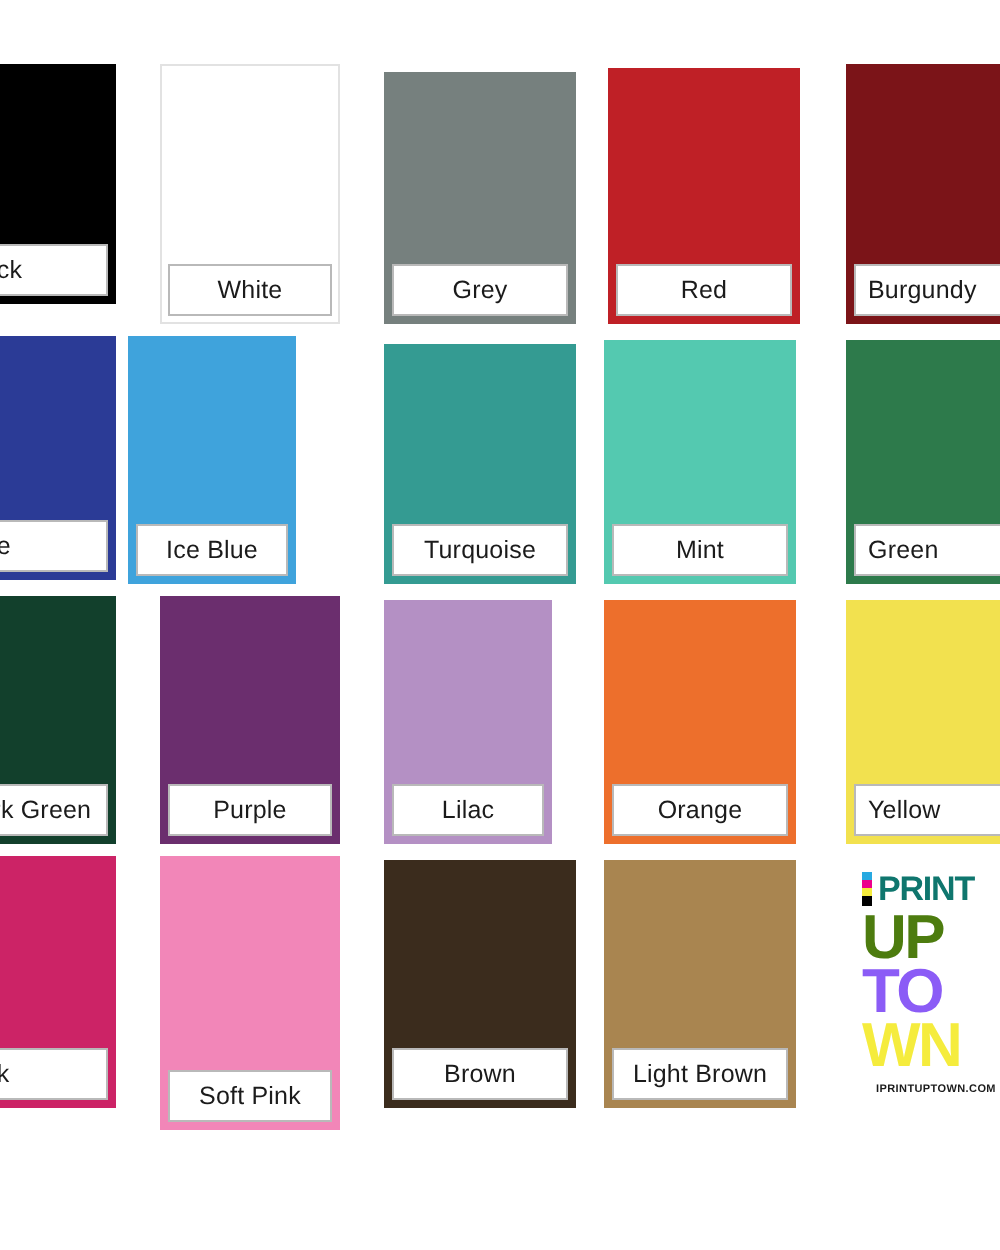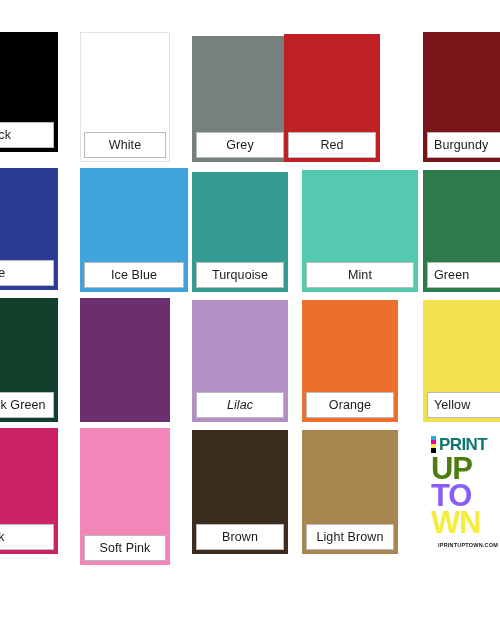--- a/index.html
+++ b/index.html
@@ -127,56 +127,57 @@
       <div class="swatch-label" style="justify-content: flex-start; padding-left: 2px; left: -1px;">Black</div>
     </div>
     <div class="swatch is-white" style="left: 80px; top: 32px; width: 90px; height: 130px;">
       <div class="swatch-fill" style="background: rgb(255, 255, 255);"></div>
       <div class="swatch-label">White</div>
     </div>
     <div class="swatch" style="left: 192px; top: 36px; width: 96px; height: 126px;">
       <div class="swatch-fill" style="background: rgb(118, 128, 126);"></div>
       <div class="swatch-label">Grey</div>
     </div>
-    <div class="swatch" style="left: 284px; top: 34px; width: 96px; height: 128px;">
+    <div class="swatch" style="left: 304px; top: 34px; width: 96px; height: 128px;">
       <div class="swatch-fill" style="background: rgb(191, 32, 38);"></div>
       <div class="swatch-label">Red</div>
     </div>
     <div class="swatch" style="left: 423px; top: 32px; width: 90px; height: 130px;">
       <div class="swatch-fill" style="background: rgb(123, 20, 24);"></div>
       <div class="swatch-label" style="justify-content: flex-start; padding-left: 6px;">Burgundy</div>
     </div>
     <div class="swatch" style="left: -22px; top: 168px; width: 80px; height: 122px;">
       <div class="swatch-fill" style="background: rgb(43, 59, 150);"></div>
       <div class="swatch-label" style="justify-content: flex-start; padding-left: 2px; left: -1px;">Blue</div>
     </div>
-    <div class="swatch" style="left: 80px; top: 168px; width: 108px; height: 124px;">
+    <div class="swatch" style="left: 64px; top: 168px; width: 84px; height: 124px;">
       <div class="swatch-fill" style="background: rgb(63, 163, 220);"></div>
       <div class="swatch-label">Ice Blue</div>
     </div>
     <div class="swatch" style="left: 192px; top: 172px; width: 96px; height: 120px;">
       <div class="swatch-fill" style="background: rgb(52, 155, 146);"></div>
       <div class="swatch-label">Turquoise</div>
     </div>
-    <div class="swatch" style="left: 302px; top: 170px; width: 116px; height: 122px;">
+    <div class="swatch" style="left: 302px; top: 170px; width: 96px; height: 122px;">
       <div class="swatch-fill" style="background: rgb(84, 201, 176);"></div>
       <div class="swatch-label">Mint</div>
     </div>
     <div class="swatch" style="left: 423px; top: 170px; width: 90px; height: 122px;">
       <div class="swatch-fill" style="background: rgb(45, 122, 75);"></div>
       <div class="swatch-label" style="justify-content: flex-start; padding-left: 6px;">Green</div>
     </div>
     <div class="swatch" style="left: -22px; top: 298px; width: 80px; height: 124px;">
       <div class="swatch-fill" style="background: rgb(18, 64, 44);"></div>
       <div class="swatch-label" style="justify-content: flex-start; padding-left: 2px; left: -1px;">Dark Green</div>
     </div>
     <div class="swatch" style="left: 80px; top: 298px; width: 90px; height: 124px;">
       <div class="swatch-fill" style="background: rgb(107, 46, 110);"></div>
-    </div>
-    <div class="swatch" style="left: 192px; top: 300px; width: 96px; height: 122px; font-style: italic;">
+      <div class="swatch-label">Purple</div>
+    </div>
+    <div class="swatch" style="left: 192px; top: 300px; width: 84px; height: 122px;">
       <div class="swatch-fill" style="background: rgb(180, 144, 196);"></div>
       <div class="swatch-label">Lilac</div>
     </div>
     <div class="swatch" style="left: 302px; top: 300px; width: 96px; height: 122px;">
       <div class="swatch-fill" style="background: rgb(237, 111, 44);"></div>
       <div class="swatch-label">Orange</div>
     </div>
     <div class="swatch" style="left: 423px; top: 300px; width: 90px; height: 122px;">
       <div class="swatch-fill" style="background: rgb(242, 225, 79);"></div>
       <div class="swatch-label" style="justify-content: flex-start; padding-left: 6px;">Yellow</div>

